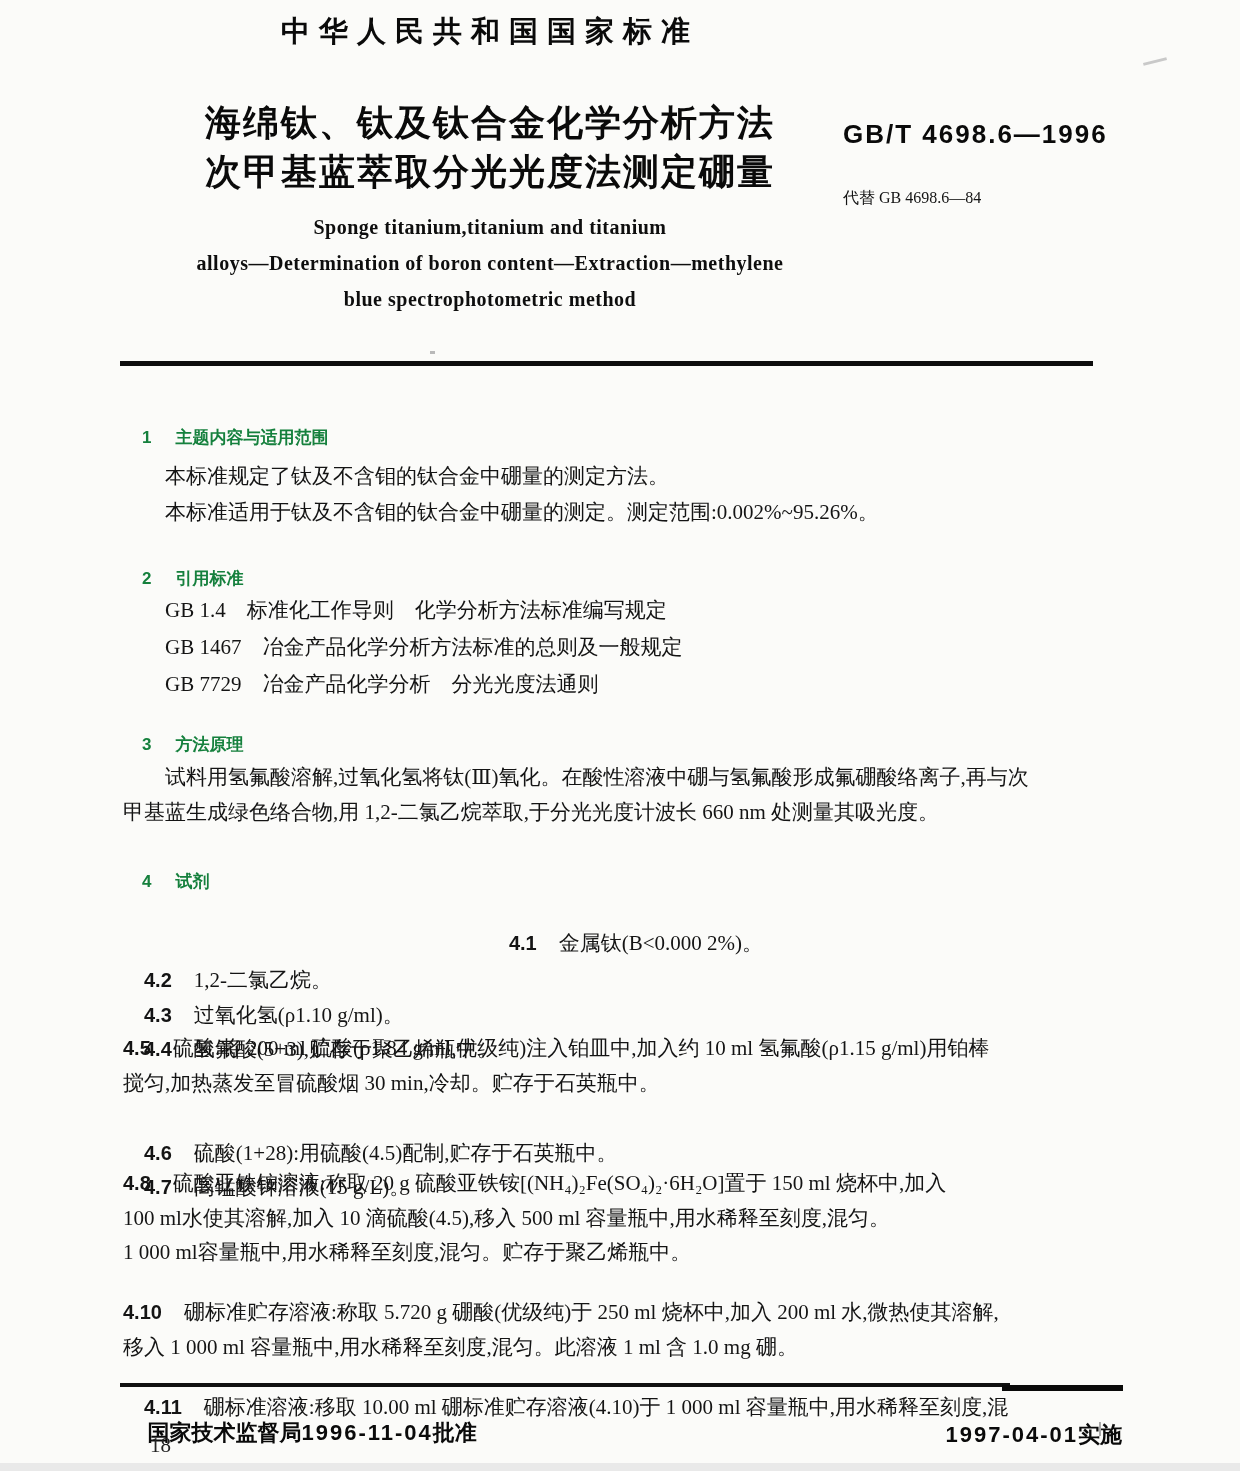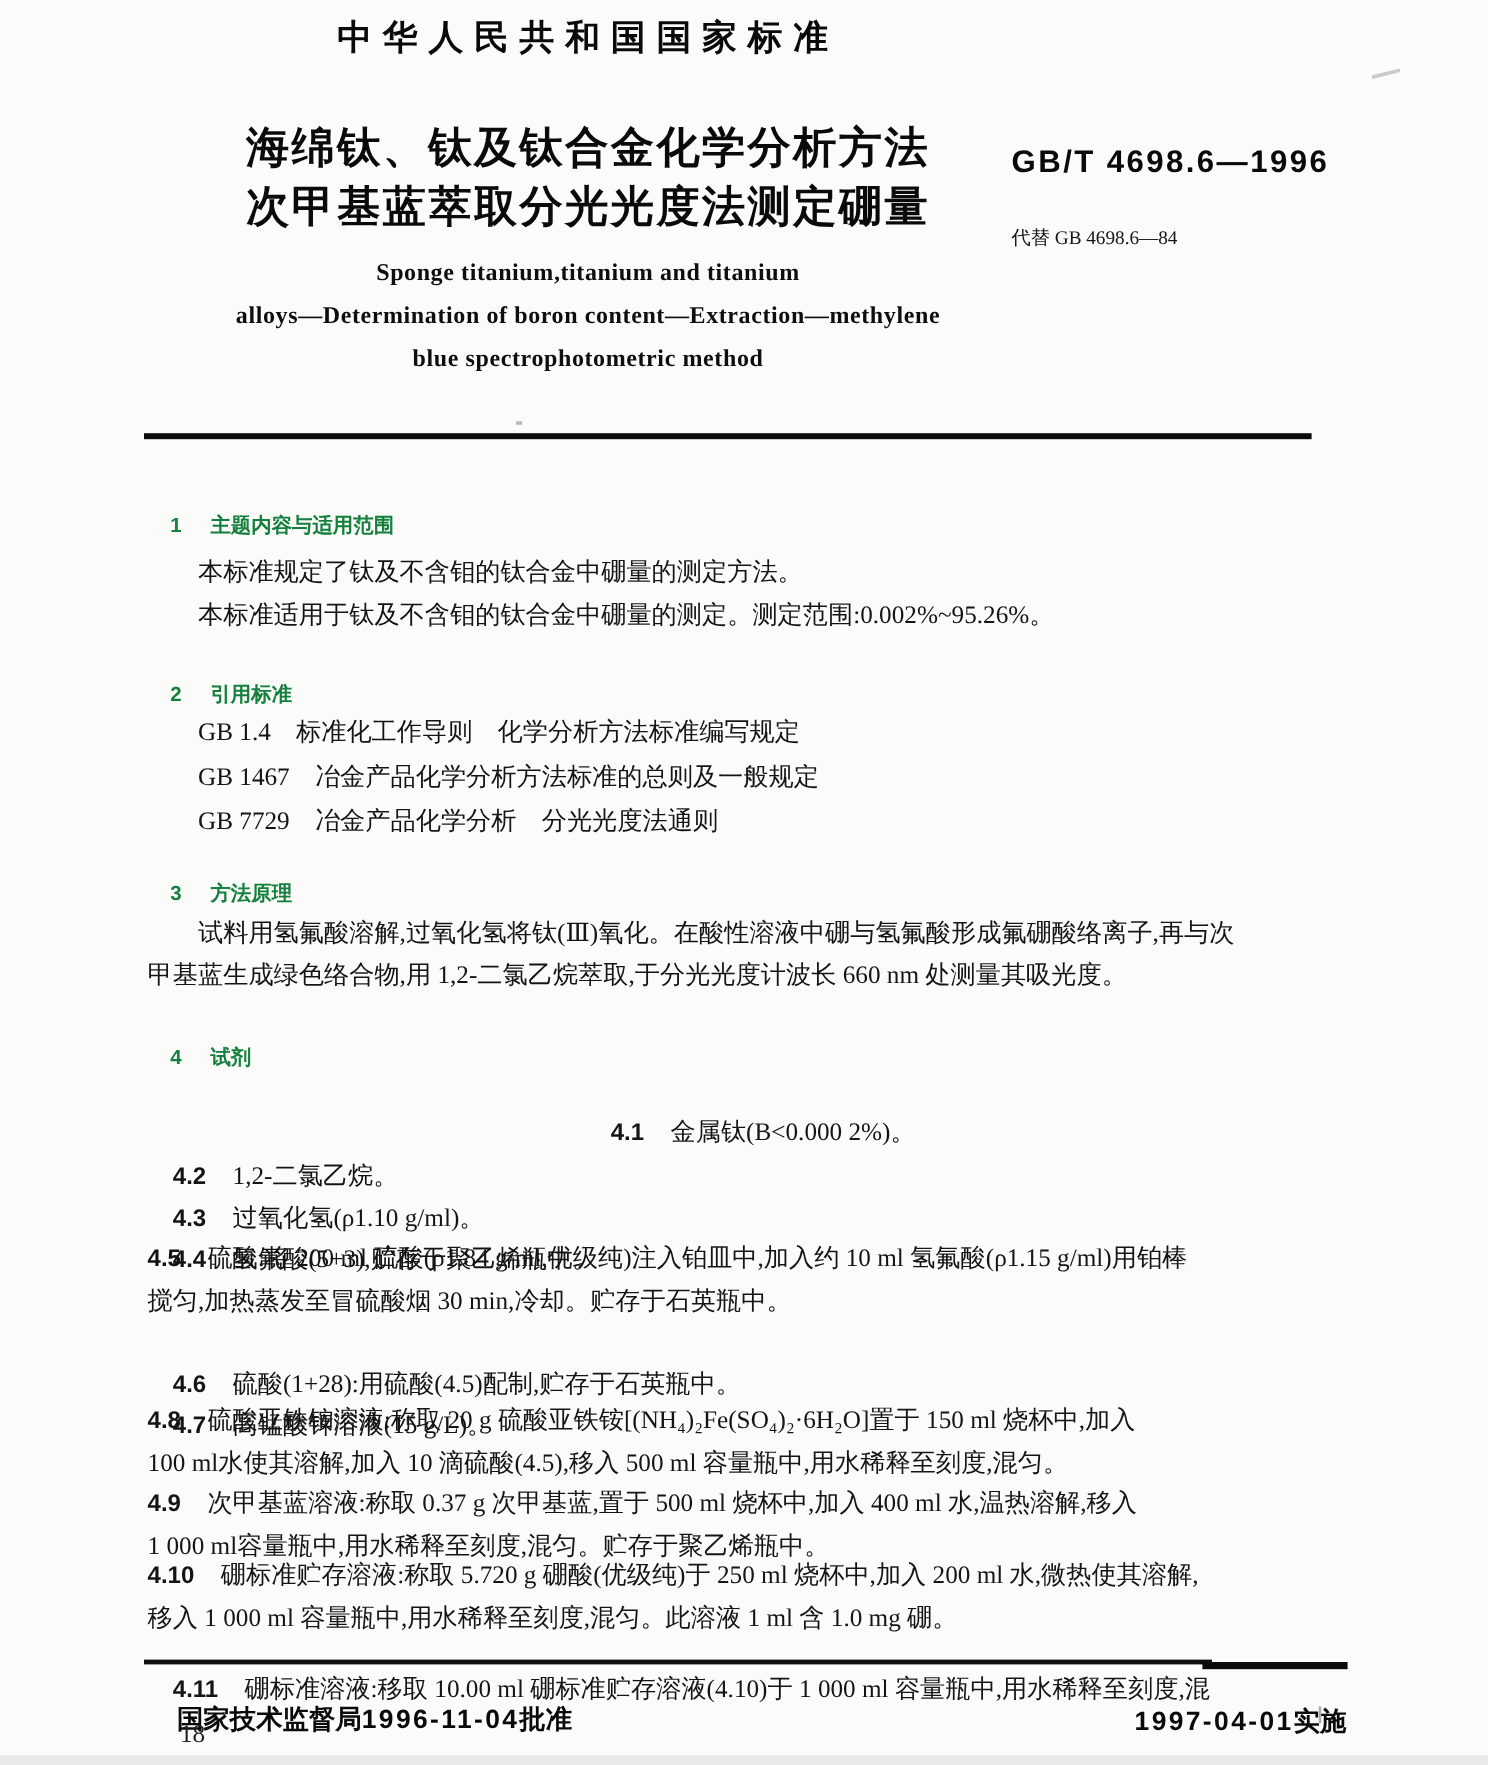--- a/index.html
+++ b/index.html
@@ -104,21 +104,20 @@
     <span class="clause-no">4.6</span><span>硫酸(1+28):用硫酸(4.5)配制,贮存于石英瓶中。</span>
   </div>
   <div class="abs content bodyline" style="top:1135px;">
     <span class="clause-no">4.7</span><span>高锰酸钾溶液(15 g/L)。</span>
   </div>
   <div class="abs content" style="top:1166px;">
     <div class="bodyline"><span class="clause-no">4.8</span><span>硫酸亚铁铵溶液:称取 20 g 硫酸亚铁铵[(NH₄)₂Fe(SO₄)₂·6H₂O]置于 150 ml 烧杯中,加入</span></div>
     <div class="bodyline">100 ml水使其溶解,加入 10 滴硫酸(4.5),移入 500 ml 容量瓶中,用水稀释至刻度,混匀。</div>
   </div>
   <div class="abs content" style="top:1235px;">
-    <div class="bodyline"><span class="clause-no">4.9</span><span>次甲基蓝溶液:称取 0.37 g 次甲基蓝,置于 500 ml 烧杯中,加入 400 ml 水,温热溶解,移入</span></div>
     <div class="bodyline">1 000 ml容量瓶中,用水稀释至刻度,混匀。贮存于聚乙烯瓶中。</div>
   </div>
   <div class="abs content" style="top:1295px;">
     <div class="bodyline"><span class="clause-no">4.10</span><span>硼标准贮存溶液:称取 5.720 g 硼酸(优级纯)于 250 ml 烧杯中,加入 200 ml 水,微热使其溶解,</span></div>
     <div class="bodyline">移入 1 000 ml 容量瓶中,用水稀释至刻度,混匀。此溶液 1 ml 含 1.0 mg 硼。</div>
   </div>
   <div class="abs content bodyline" style="top:1355px;">
     <span class="clause-no">4.11</span><span>硼标准溶液:移取 10.00 ml 硼标准贮存溶液(4.10)于 1 000 ml 容量瓶中,用水稀释至刻度,混</span>
   </div>
 

